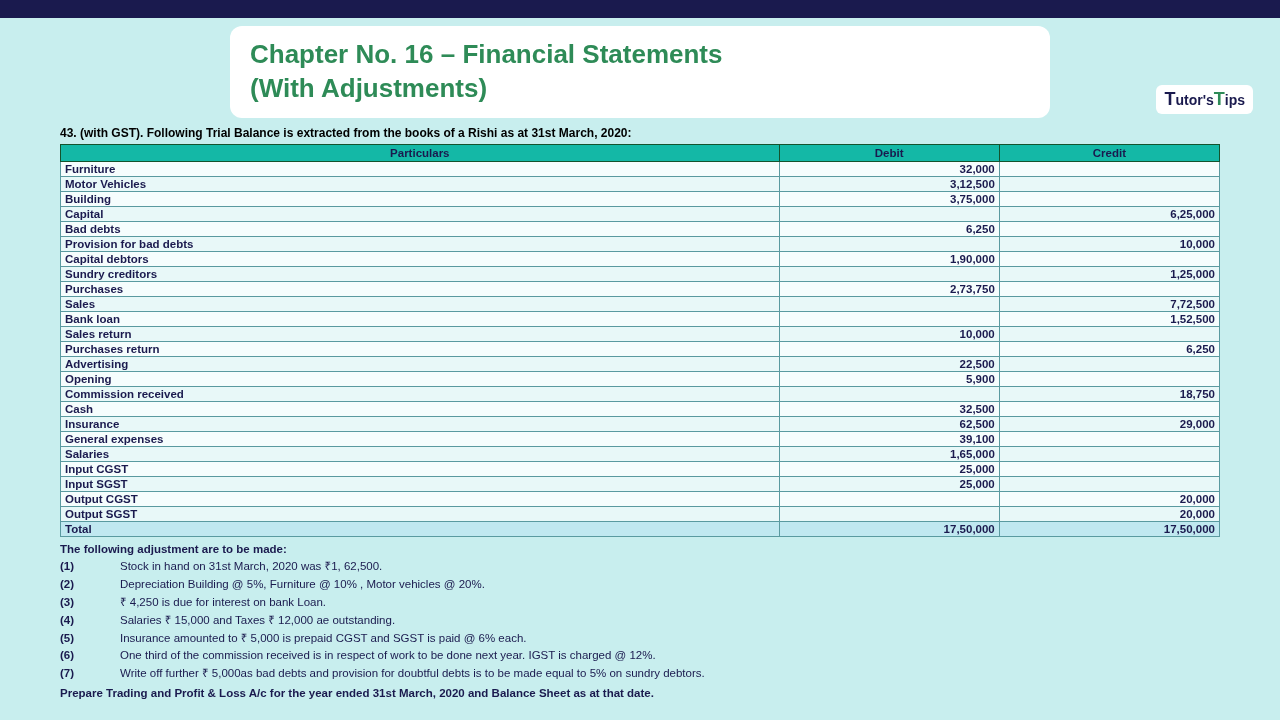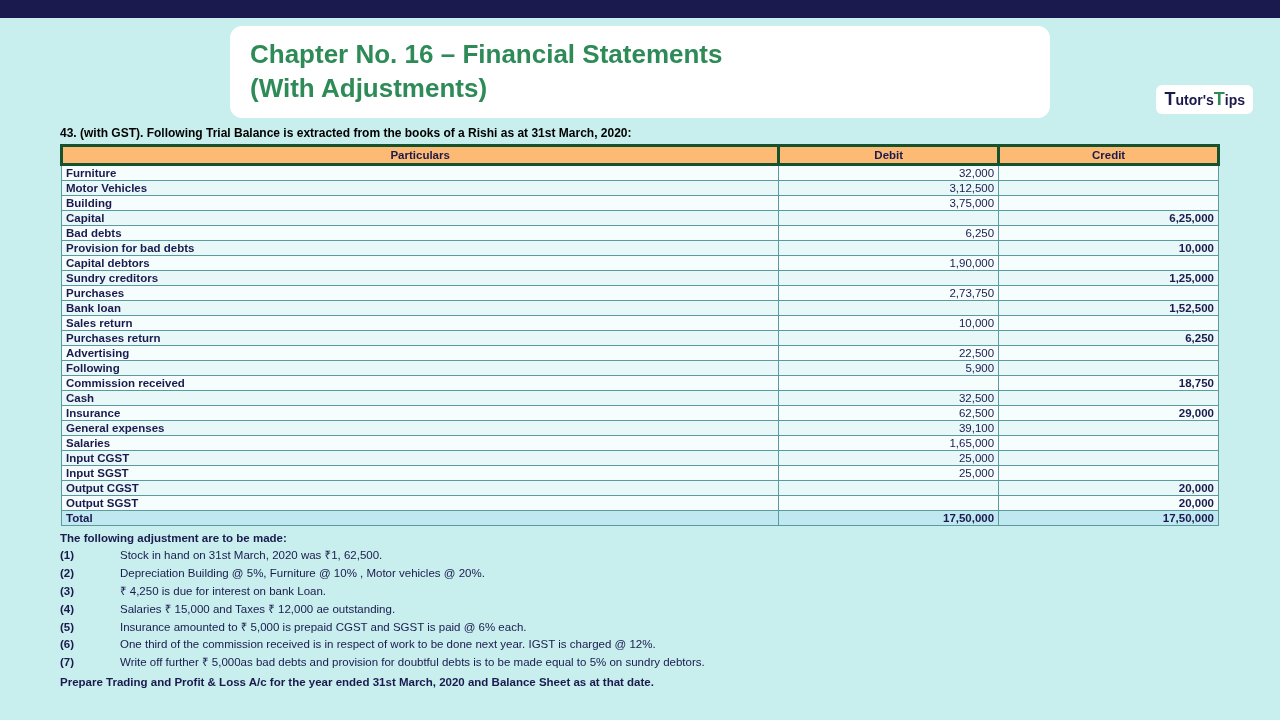--- a/index.html
+++ b/index.html
@@ -52,40 +52,40 @@
       font-size: 12px;
       font-weight: bold;
       margin-bottom: 4px;
     }
     table.trial-balance {
       width: 100%;
       border-collapse: collapse;
       font-size: 11.5px;
     }
     table.trial-balance th {
-      background: #fdba74;
+      background: #14b8a6;
       color: #1a1a4e;
       font-weight: bold;
-      border: 3px solid #14532d;
+      border: 1px solid #14532d;
       padding: 2px 6px;
       text-align: center;
     }
     table.trial-balance td {
       border: 1px solid #5a9aa0;
       padding: 1px 4px;
       color: #1a1a4e;
     }
     table.trial-balance td.particulars {
       width: 62%;
       font-weight: bold;
     }
     table.trial-balance td.debit {
       width: 19%;
       text-align: right;
-      font-weight: normal;
+      font-weight: bold;
     }
     table.trial-balance td.credit {
       width: 19%;
       text-align: right;
       font-weight: bold;
     }
     table.trial-balance tr.total-row td {
       font-weight: bold;
       background: #b0dde4;
     }
@@ -190,41 +190,46 @@
           <td class="particulars">Sundry creditors</td>
           <td class="debit"></td>
           <td class="credit">1,25,000</td>
         </tr>
         <tr>
           <td class="particulars">Purchases</td>
           <td class="debit">2,73,750</td>
           <td class="credit"></td>
         </tr>
         <tr>
+          <td class="particulars">Sales</td>
+          <td class="debit"></td>
+          <td class="credit">7,72,500</td>
+        </tr>
+        <tr>
           <td class="particulars">Bank loan</td>
           <td class="debit"></td>
           <td class="credit">1,52,500</td>
         </tr>
         <tr>
           <td class="particulars">Sales return</td>
           <td class="debit">10,000</td>
           <td class="credit"></td>
         </tr>
         <tr>
           <td class="particulars">Purchases return</td>
           <td class="debit"></td>
           <td class="credit">6,250</td>
         </tr>
         <tr>
           <td class="particulars">Advertising</td>
           <td class="debit">22,500</td>
           <td class="credit"></td>
         </tr>
         <tr>
-          <td class="particulars">Following</td>
+          <td class="particulars">Opening</td>
           <td class="debit">5,900</td>
           <td class="credit"></td>
         </tr>
         <tr>
           <td class="particulars">Commission received</td>
           <td class="debit"></td>
           <td class="credit">18,750</td>
         </tr>
         <tr>
           <td class="particulars">Cash</td>

